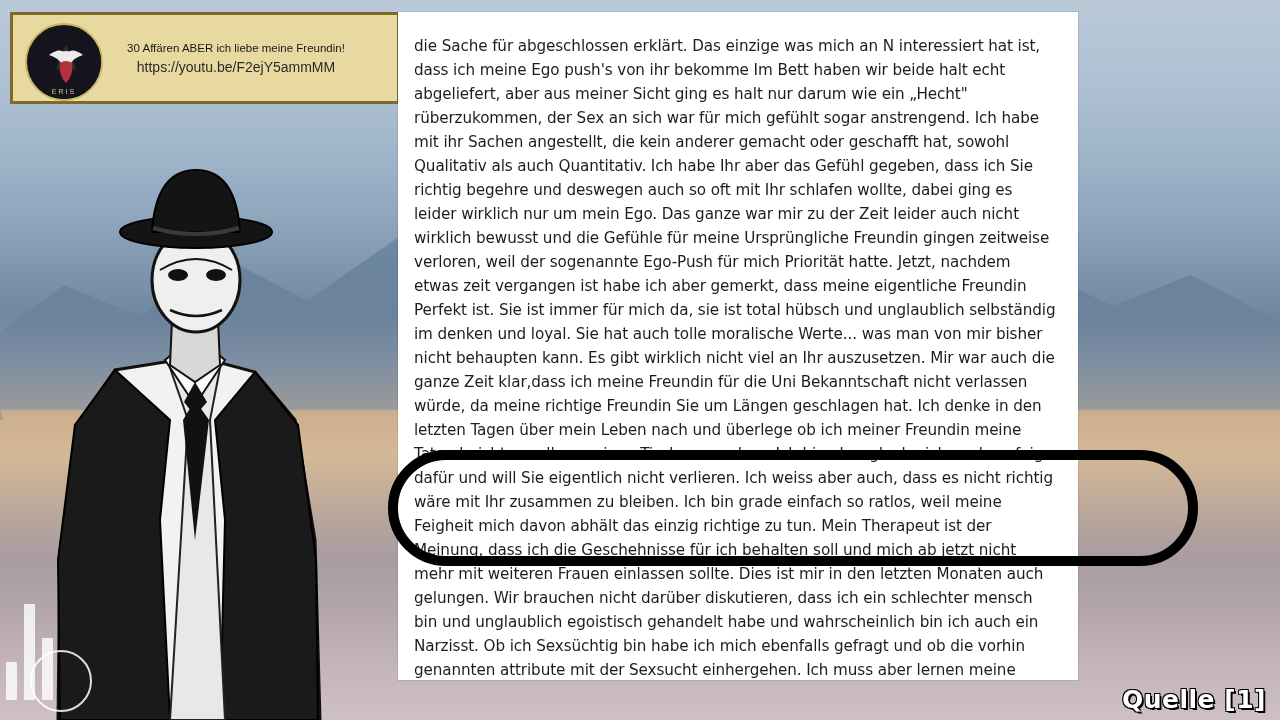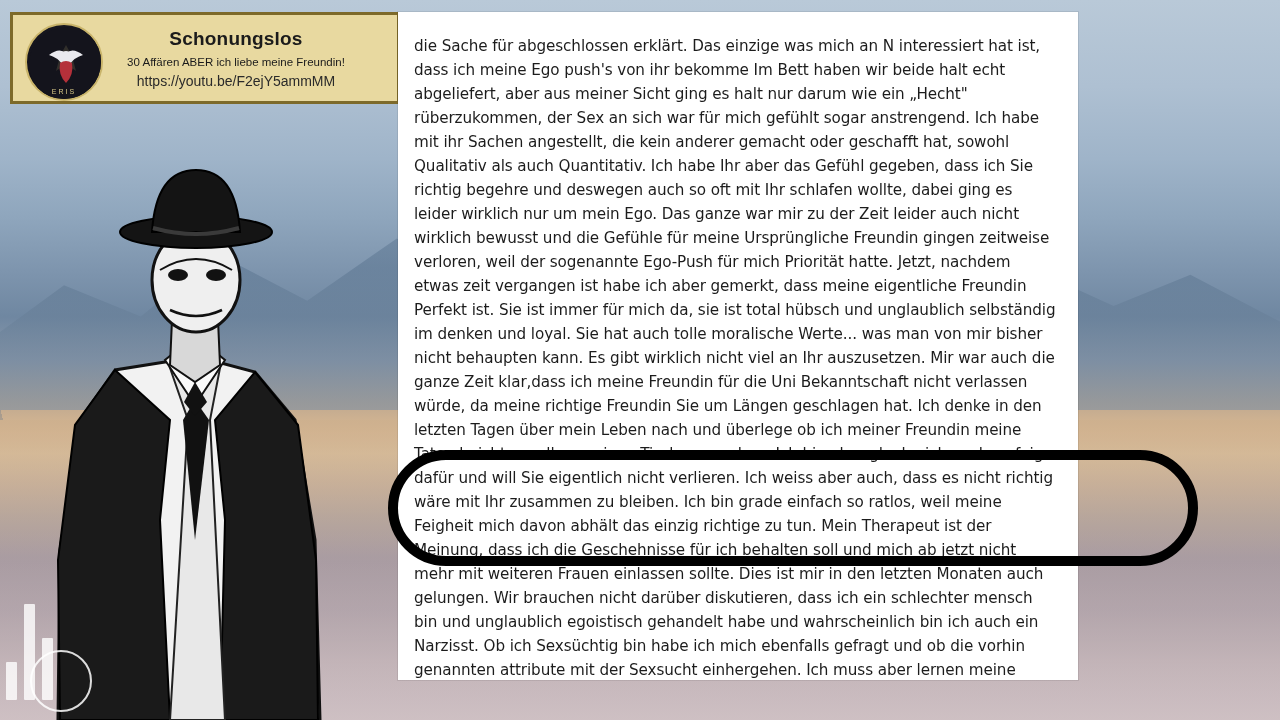--- a/index.html
+++ b/index.html
@@ -254,28 +254,28 @@
       <svg viewBox="0 0 78 78" width="78" height="78">
         <circle cx="39" cy="39" r="37" fill="#14141c"></circle>
         <path d="M39 20 l5 9 h9 l-7 6 3 11 -10 -7 -10 7 3 -11 -7 -6 h9 Z" fill="#d8c887" opacity="0.15"></path>
         <path d="M22 30 q10 -8 17 -2 q7 -6 17 2 q-8 2 -14 10 q-3 6 -3 14 q0 -8 -3 -14 q-6 -8 -14 -10 Z" fill="#e9e9ee"></path>
         <path d="M33 38 q6 -4 12 0 q2 12 -6 20 q-8 -8 -6 -20 Z" fill="#b4303a"></path>
         <circle cx="39" cy="30" r="4" fill="#e9e9ee"></circle>
       </svg>
       <div class="logo-text">ERIS</div>
     </div>
     <div class="banner-inner">
-      <div class="banner-title">Schonungslos</div>
       <div class="banner-sub">30 Affären ABER ich liebe meine Freundin!</div>
       <div class="banner-link">https://youtu.be/F2ejY5ammMM</div>
     </div>
   </div>
 
   <div class="textpanel">
     <div class="body">
       <p>die Sache für abgeschlossen erklärt. Das einzige was mich an N interessiert hat ist, dass ich meine Ego push's von ihr bekomme Im Bett haben wir beide halt echt abgeliefert, aber aus meiner Sicht ging es halt nur darum wie ein „Hecht" rüberzukommen, der Sex an sich war für mich gefühlt sogar anstrengend. Ich habe mit ihr Sachen angestellt, die kein anderer gemacht oder geschafft hat, sowohl Qualitativ als auch Quantitativ. Ich habe Ihr aber das Gefühl gegeben, dass ich Sie richtig begehre und deswegen auch so oft mit Ihr schlafen wollte, dabei ging es leider wirklich nur um mein Ego. Das ganze war mir zu der Zeit leider auch nicht wirklich bewusst und die Gefühle für meine Ursprüngliche Freundin gingen zeitweise verloren, weil der sogenannte Ego-Push für mich Priorität hatte. Jetzt, nachdem etwas zeit vergangen ist habe ich aber gemerkt, dass meine eigentliche Freundin Perfekt ist. Sie ist immer für mich da, sie ist total hübsch und unglaublich selbständig im denken und loyal. Sie hat auch tolle moralische Werte... was man von mir bisher nicht behaupten kann. Es gibt wirklich nicht viel an Ihr auszusetzen. Mir war auch die ganze Zeit klar,dass ich meine Freundin für die Uni Bekanntschaft nicht verlassen würde, da meine richtige Freundin Sie um Längen geschlagen hat. Ich denke in den letzten Tagen über mein Leben nach und überlege ob ich meiner Freundin meine Taten beichten soll um reinen Tisch zu machen. Ich bin aber glaube ich noch zu feige dafür und will Sie eigentlich nicht verlieren. Ich weiss aber auch, dass es nicht richtig wäre mit Ihr zusammen zu bleiben. Ich bin grade einfach so ratlos, weil meine Feigheit mich davon abhält das einzig richtige zu tun. Mein Therapeut ist der Meinung, dass ich die Geschehnisse für ich behalten soll und mich ab jetzt nicht mehr mit weiteren Frauen einlassen sollte. Dies ist mir in den letzten Monaten auch gelungen. Wir brauchen nicht darüber diskutieren, dass ich ein schlechter mensch bin und unglaublich egoistisch gehandelt habe und wahrscheinlich bin ich auch ein Narzisst. Ob ich Sexsüchtig bin habe ich mich ebenfalls gefragt und ob die vorhin genannten attribute mit der Sexsucht einhergehen. Ich muss aber lernen meine Feigheit zu überwinden um reinen Tisch machen zu können oder einen anderen Weg einer eine lohnenswerte Beziehung zu führen.Mir ist bewusst, dass ich Wohlmöglich in den Kommentaren für mein Verhalten zerrissen werde. Ich wollte aber schonungslos ehrlich sein. Ich liefere sicherlich auch genug Angriffsfläche, ich bin aber dennoch für den ein oder anderen Ratschlag der sich ergeben sollte dankbar !</p>
     </div>
   </div>
 
   <div class="highlight-ring"></div>
 
+  <div class="source">Quelle [1]</div>
 
 </div>
 
 </body></html>

